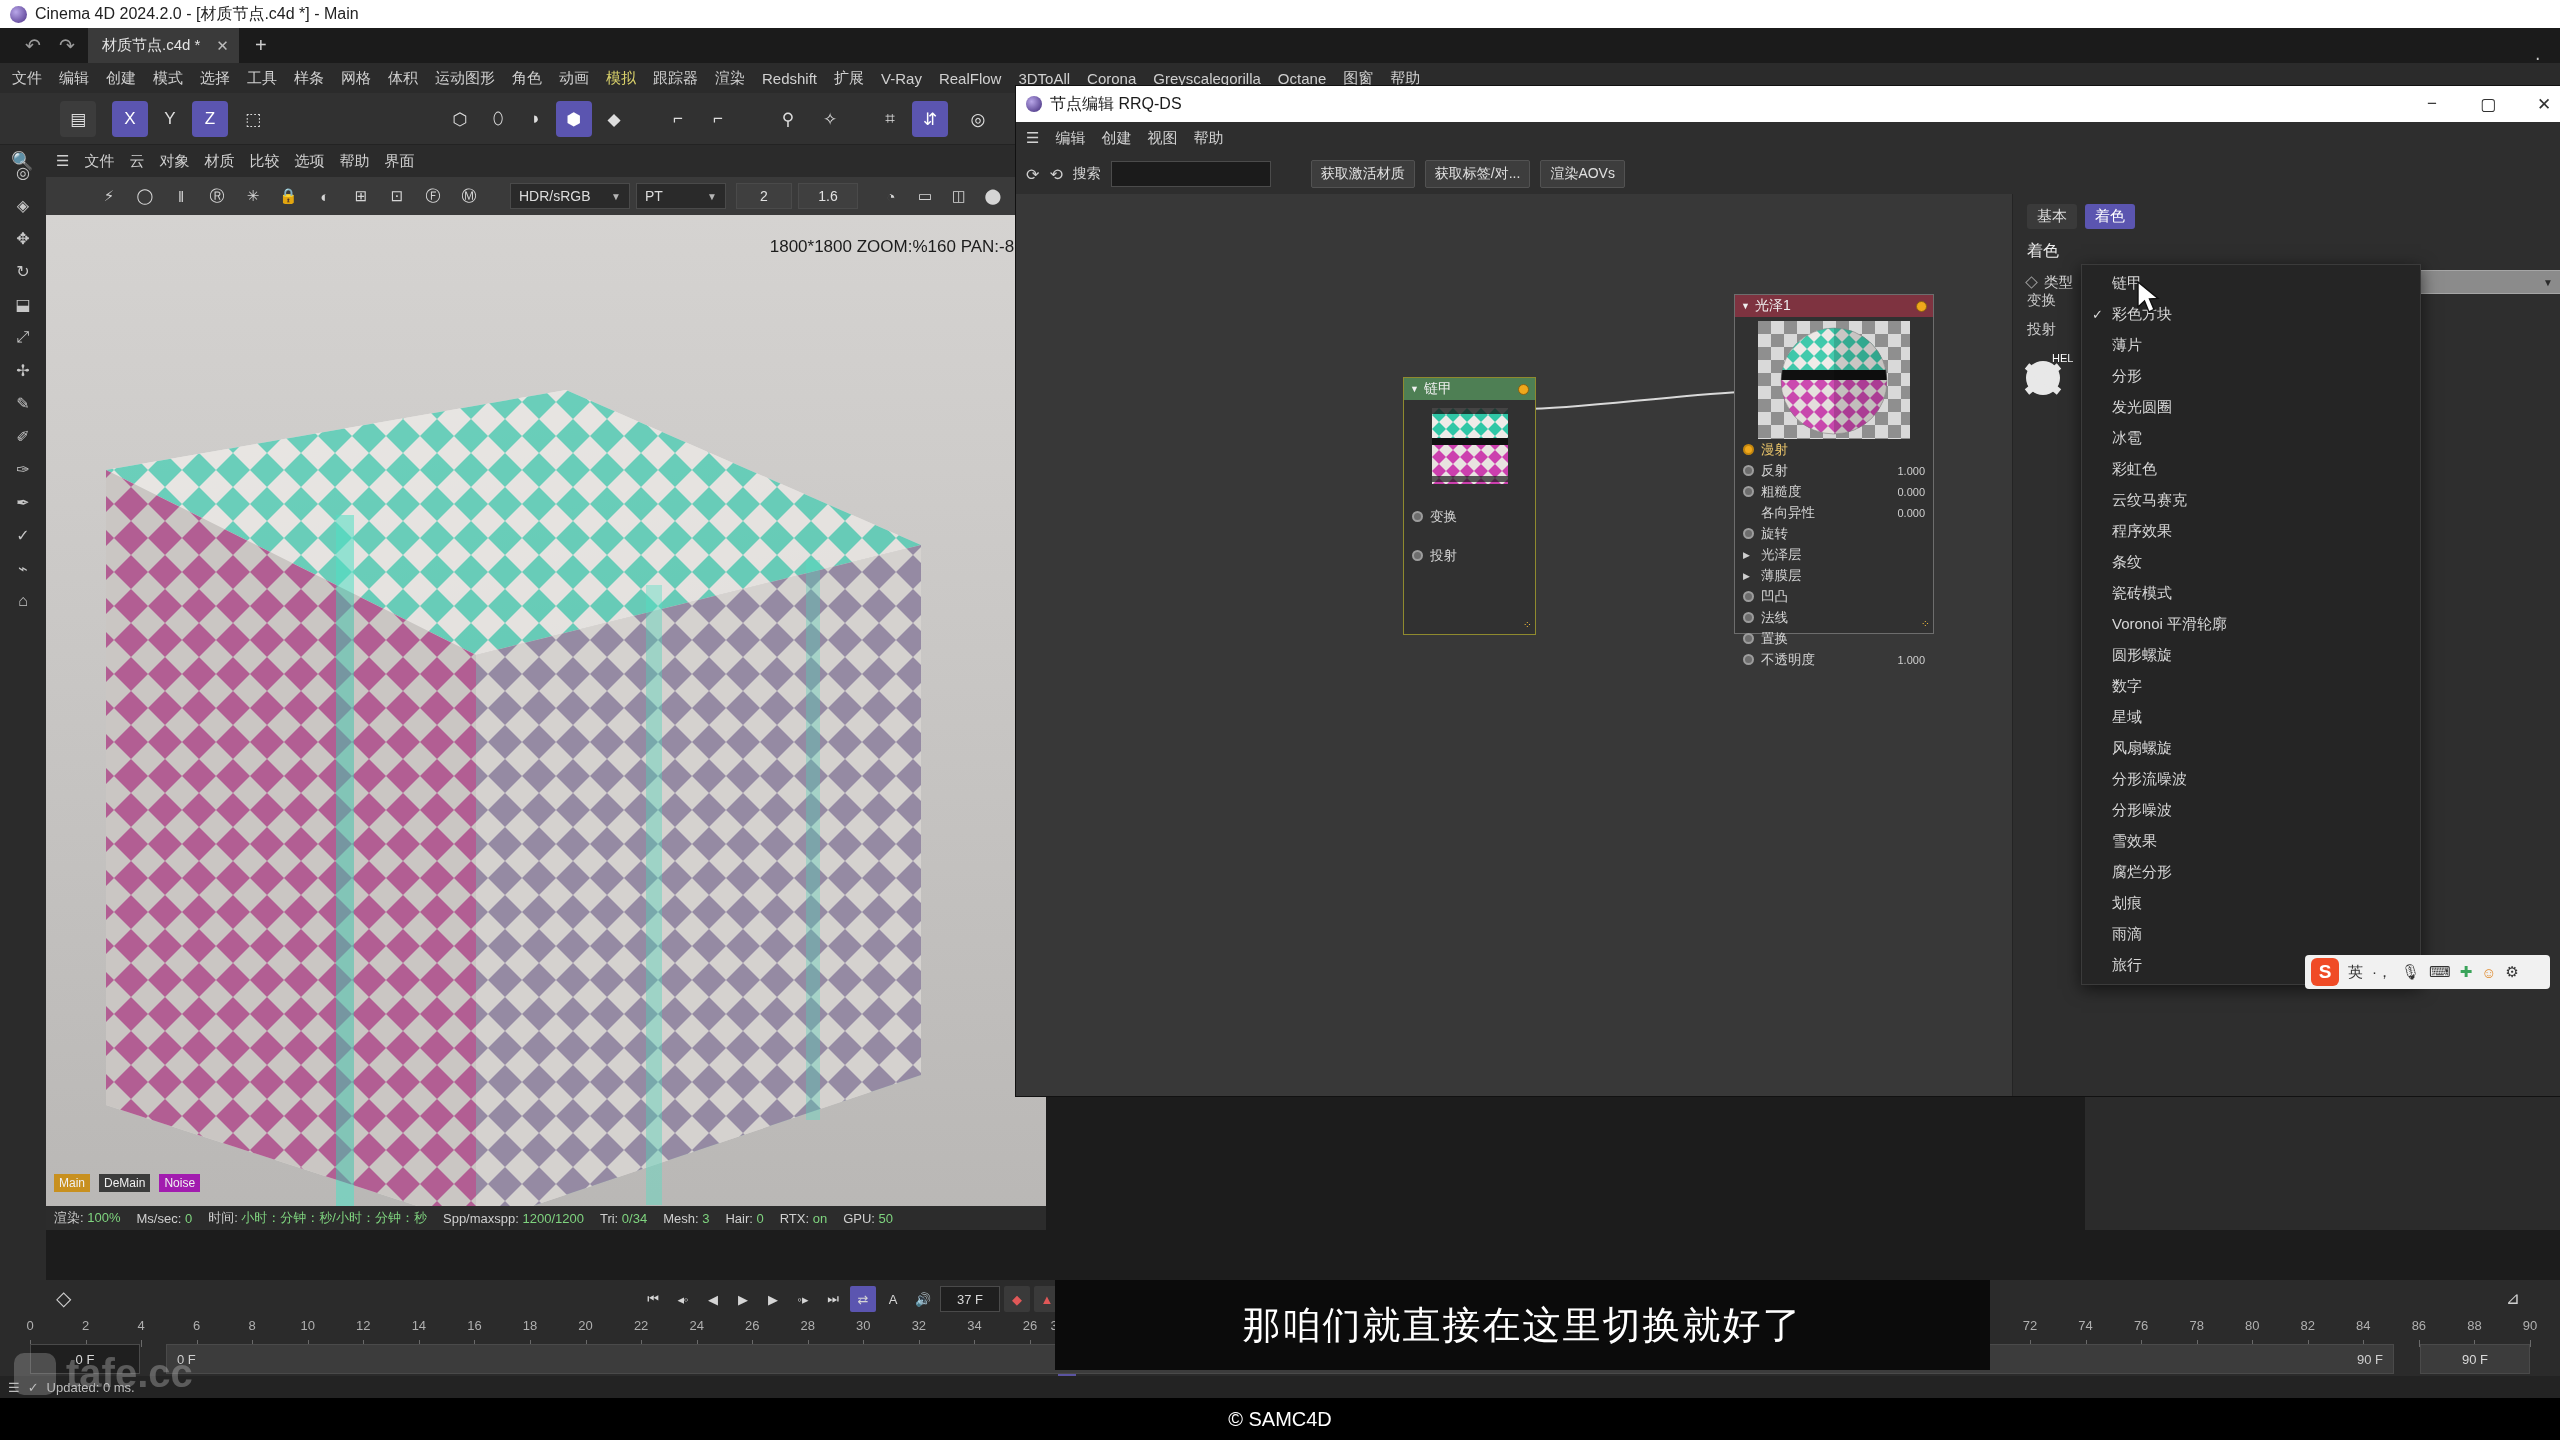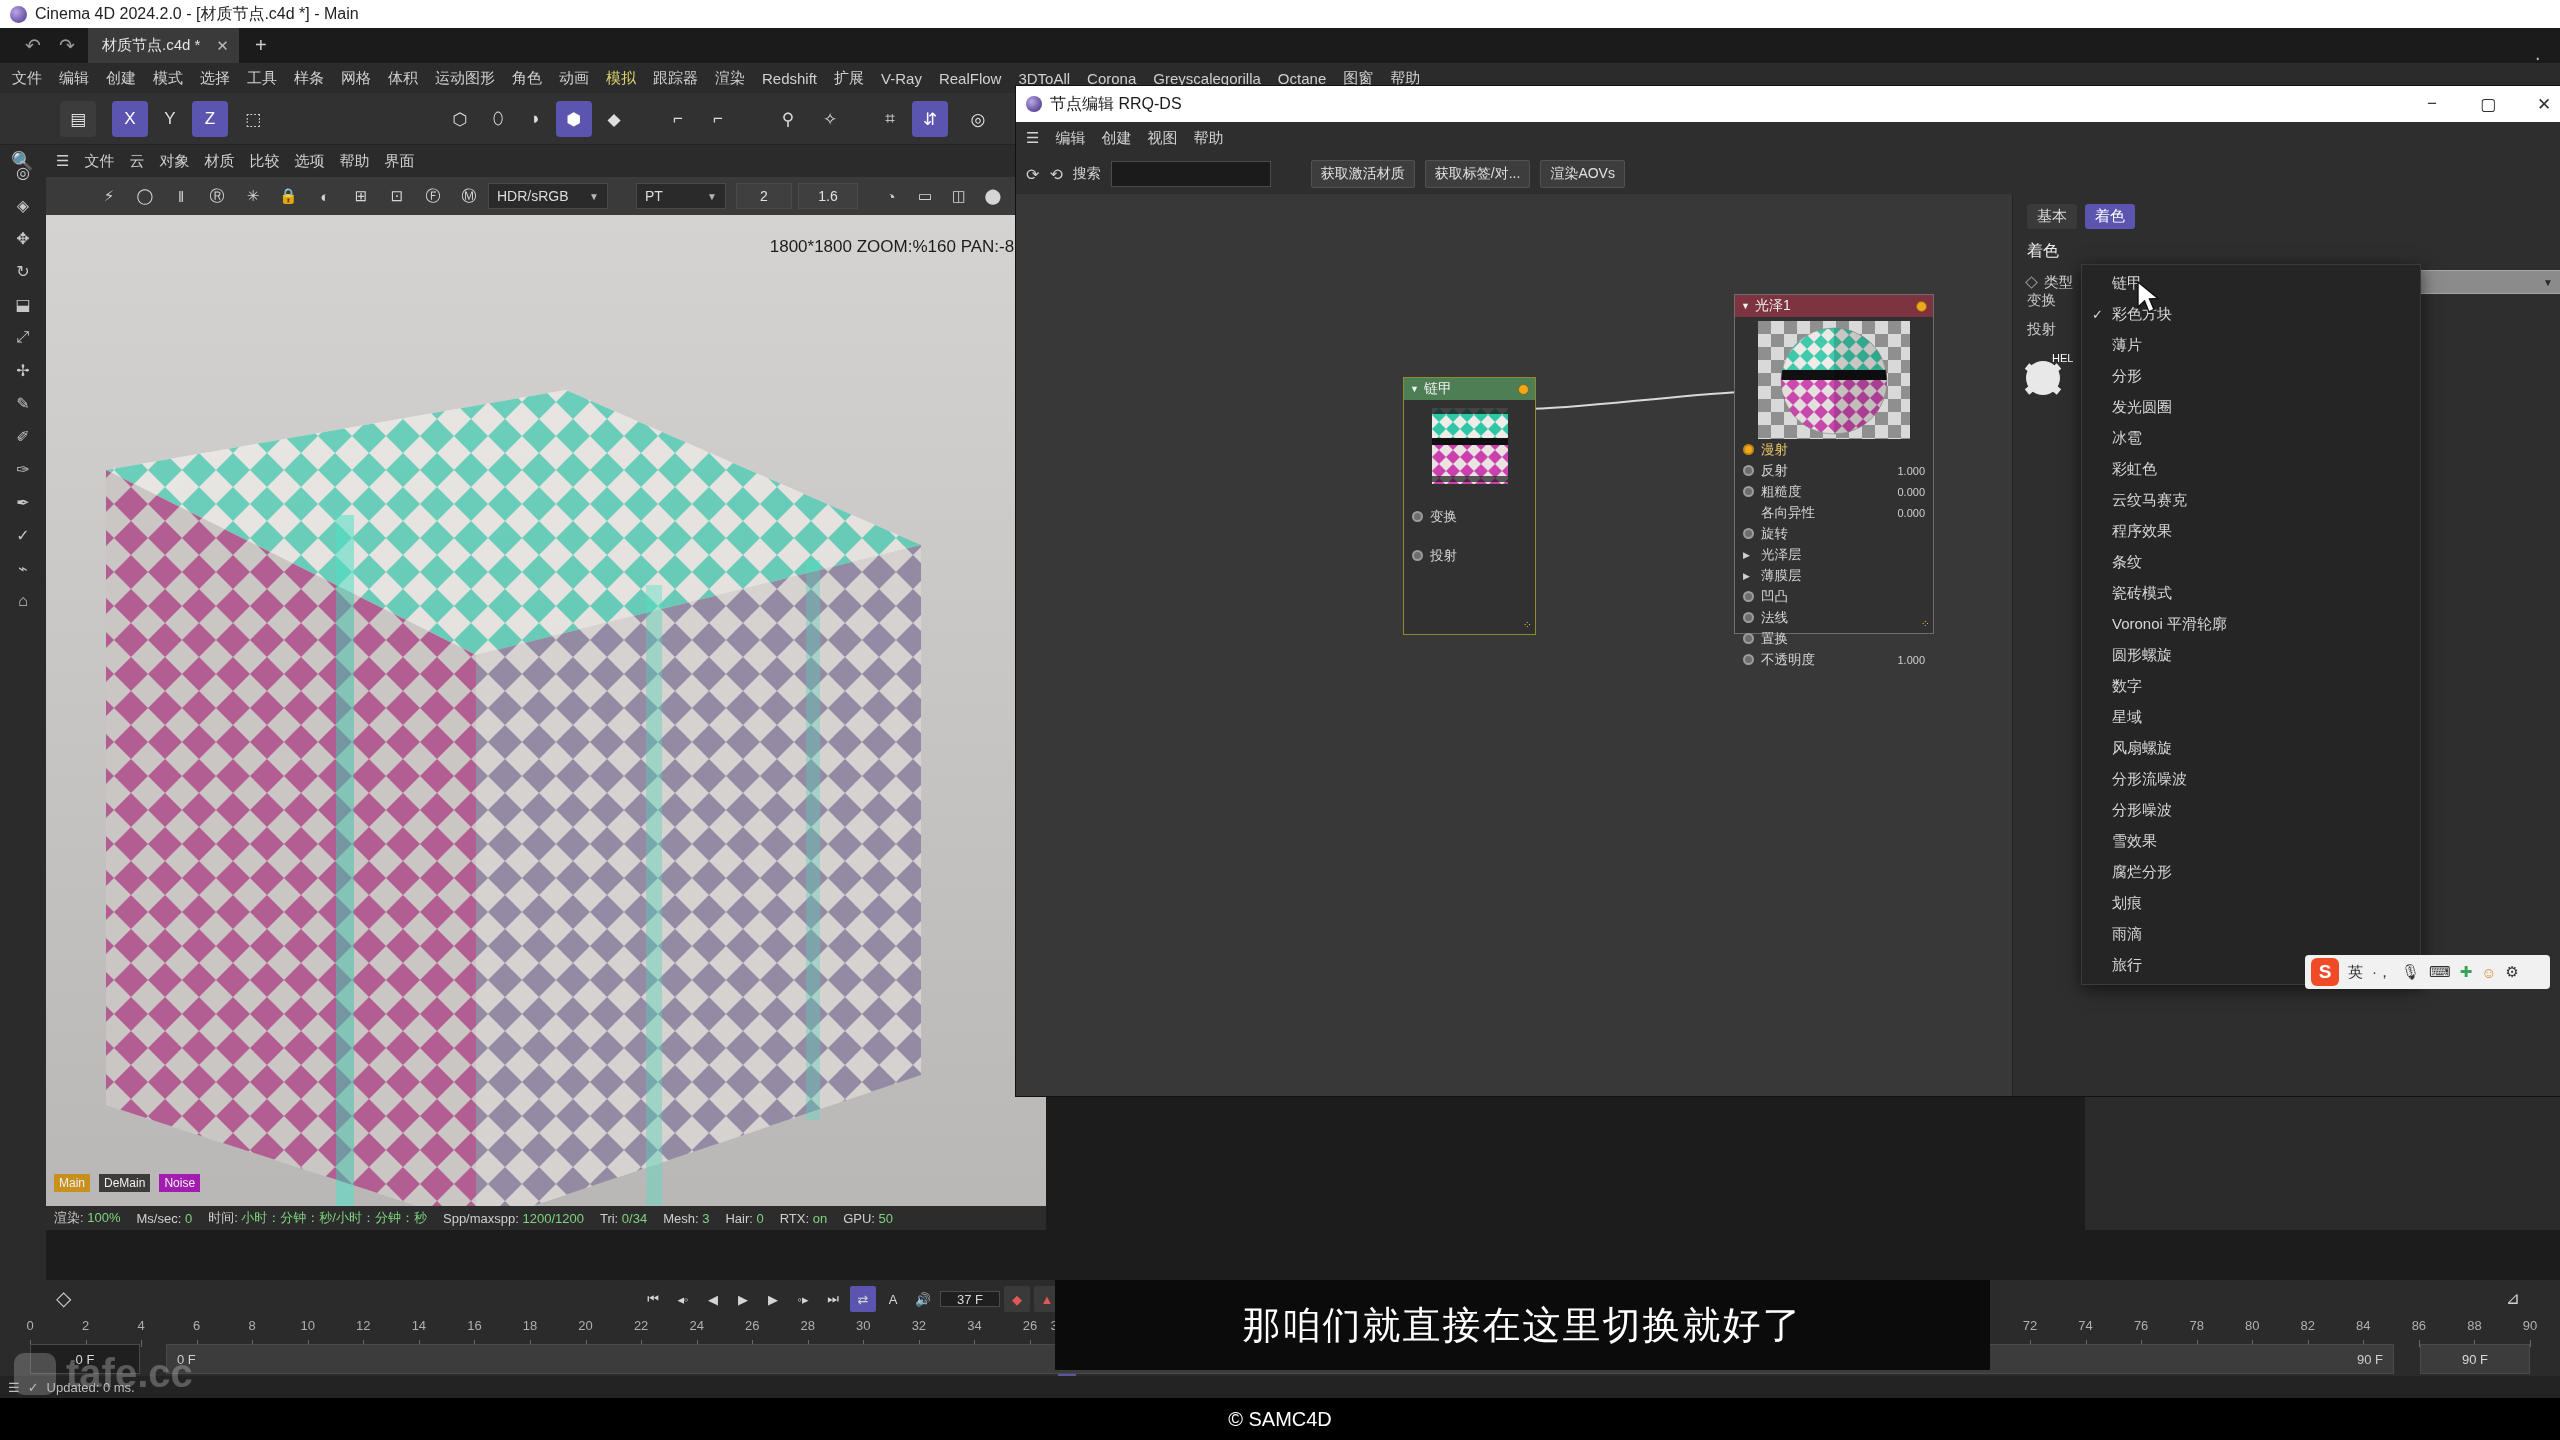--- a/index.html
+++ b/index.html
@@ -86,21 +86,21 @@
   .tl-ruler { position:absolute; left:30px; right:30px; top:38px; height:36px; }
   .tick { position:absolute; top:0; color:#b0b0b0; font-size:13px; transform:translateX(-50%); }
   .tickmark { position:absolute; top:22px; width:1px; height:7px; background:#6a6a6a; }
   .playhead { position:absolute; top:-32px; width:18px; height:92px; background:rgba(108,99,201,.75); }
   .tl-btns { position:absolute; left:640px; top:4px; height:30px; display:flex; align-items:center; gap:4px; }
   .tlb { width:26px; height:26px; display:flex; align-items:center; justify-content:center;
      color:#d5d5d5; font-size:13px; background:#3a3a3a; border-radius:2px;}
   .tlb.on { background:#5b55b0; }
   .tlb.red { color:#e05858; }
   .tlb.flat { background:transparent; }
-  .frame-field { position:absolute; height:16px; background:#1f1f1f; border:1px solid #4a4a4a;
+  .frame-field { position:absolute; height:26px; background:#1f1f1f; border:1px solid #4a4a4a;
      color:#d9d9d9; font-size:13px; display:flex; align-items:center; justify-content:center; }
   .range-bar { position:absolute; left:166px; right:166px; bottom:4px; height:30px; background:#3c3c3c;
      border:1px solid #4a4a4a; display:flex; align-items:center; color:#cfcfcf; font-size:13px; padding:0 10px;
      justify-content:space-between; }
   .range-end { position:absolute; height:30px; background:#3c3c3c; border:1px solid #4a4a4a;
      color:#d9d9d9; font-size:13px; display:flex; align-items:center; justify-content:center; bottom:4px; }
 
   
   .subtitle { position:absolute; left:1055px; top:1280px; width:935px; height:90px;
      background:#0b0b0b; display:flex; align-items:center; justify-content:center;
@@ -287,21 +287,21 @@
       <span class="mi">云</span>
       <span class="mi">对象</span>
       <span class="mi">材质</span>
       <span class="mi">比较</span>
       <span class="mi">选项</span>
       <span class="mi">帮助</span>
       <span class="mi">界面</span>
     </div>
 
   <div class="vptools" id="vptools">
-    <div class="selbox" style="left:442px;width:120px;">
+    <div class="selbox" style="left:464px;width:120px;">
       <span>HDR/sRGB</span>
       <span class="cv">▼</span>
     </div>
     <div class="selbox" style="left:590px;width:90px;">
       <span>PT</span>
       <span class="cv">▼</span>
     </div>
     <div class="numbox" style="left:690px;width:56px;">2</div>
     <div class="numbox" style="left:752px;width:60px;">1.6</div>
   <div class="vb" style="left: 48px; width: 30px;">⚡</div>

